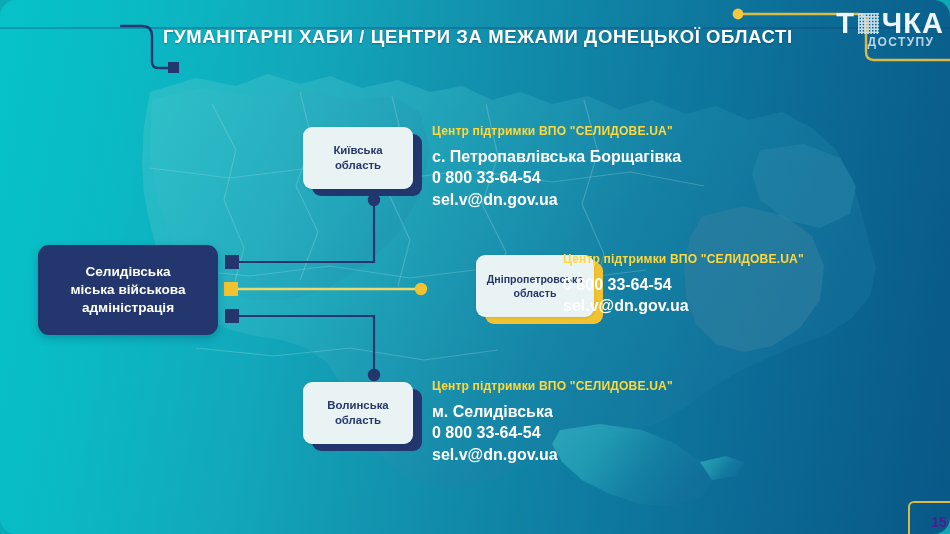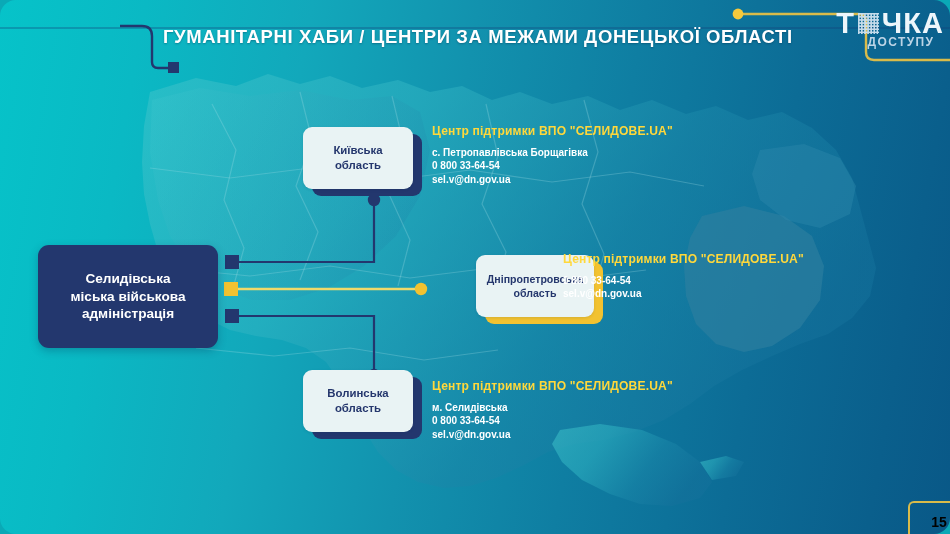--- a/index.html
+++ b/index.html
@@ -61,21 +61,21 @@
     background-size:3.1px 3.1px;
     opacity:.95;
   }
   .logo-sub{
     font-size:12px;font-weight:bold;color:#bcd4e6;letter-spacing:1.4px;
     margin-top:-3px;margin-left:22px;
   }
 
   
   .admin-box{
-    position:absolute;left:38px;top:245px;width:180px;height:103px;
+    position:absolute;left:38px;top:245px;width:180px;height:90px;
     background:#23376e;border-radius:11px;
     display:flex;align-items:center;justify-content:center;
     box-shadow:0 3px 9px rgba(8,40,80,.28);
   }
   .admin-box .txt{
     color:#ffffff;font-size:13.6px;font-weight:bold;line-height:1.32;
     text-align:center;white-space:pre-line;
   }
 
   
@@ -104,33 +104,33 @@
   .wide .shadow,.wide .face{width:118px;}
   .wide .label{font-size:10.6px;}
 
   
   .info{position:absolute;}
   .info .ttl{
     color:#ffd83b;font-size:12.1px;font-weight:bold;letter-spacing:.15px;
     white-space:nowrap;margin-bottom:8px;
   }
   .info .line{
-    color:#ffffff;font-size:10px;font-weight:bold;line-height:1.33;
+    color:#ffffff;font-size:16px;font-weight:bold;line-height:1.33;
     white-space:nowrap;
   }
 
   
   .page-badge{
     position:absolute;left:908px;top:501px;width:42px;height:33px;
     border-left:2px solid #d9bb4a;border-top:2px solid #d9bb4a;
     border-top-left-radius:6px;
     display:flex;align-items:center;justify-content:center;
   }
   .page-badge span{
-    color:#000000;font-size:14px;font-weight:bold;
+    color:#4c1d95;font-size:14px;font-weight:bold;
     margin-left:16px;margin-top:4px;
   }
 </style>
 </head>
 <body>
 
 <div class="stage">
 
   <div class="bg"></div>
   <div class="top-seam"></div>
@@ -267,21 +267,21 @@
       <div class="label">Дніпропетровська
 область</div>
     </div>
   </div>
   <div class="info" style="left:563px;top:252px;">
     <div class="ttl">Центр підтримки ВПО "СЕЛИДОВЕ.UA"</div>
     <div class="line">0 800 33-64-54</div>
     <div class="line">sel.v@dn.gov.ua</div>
   </div>
 
-  <div class="region-card" style="left:303px;top:370px;width:122px;height:72px;">
+  <div class="region-card" style="left:303px;top:382px;width:122px;height:72px;">
     <div class="shadow sh-navy"></div>
     <div class="face">
       <div class="label">Волинська
 область</div>
     </div>
   </div>
   <div class="info" style="left:432px;top:379px;">
     <div class="ttl">Центр підтримки ВПО "СЕЛИДОВЕ.UA"</div>
     <div class="line">м. Селидівська</div>
     <div class="line">0 800 33-64-54</div>

